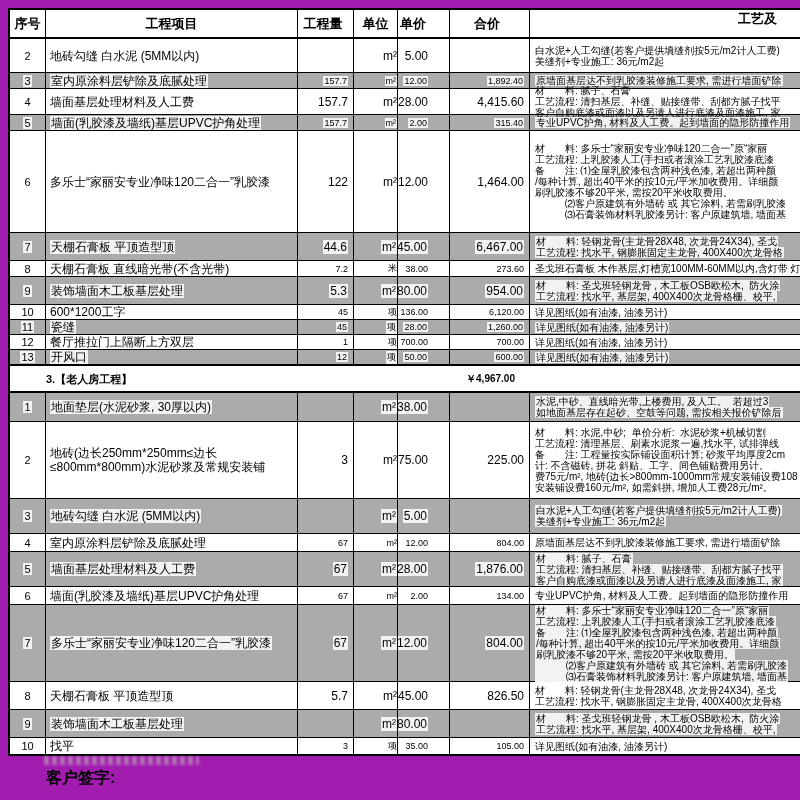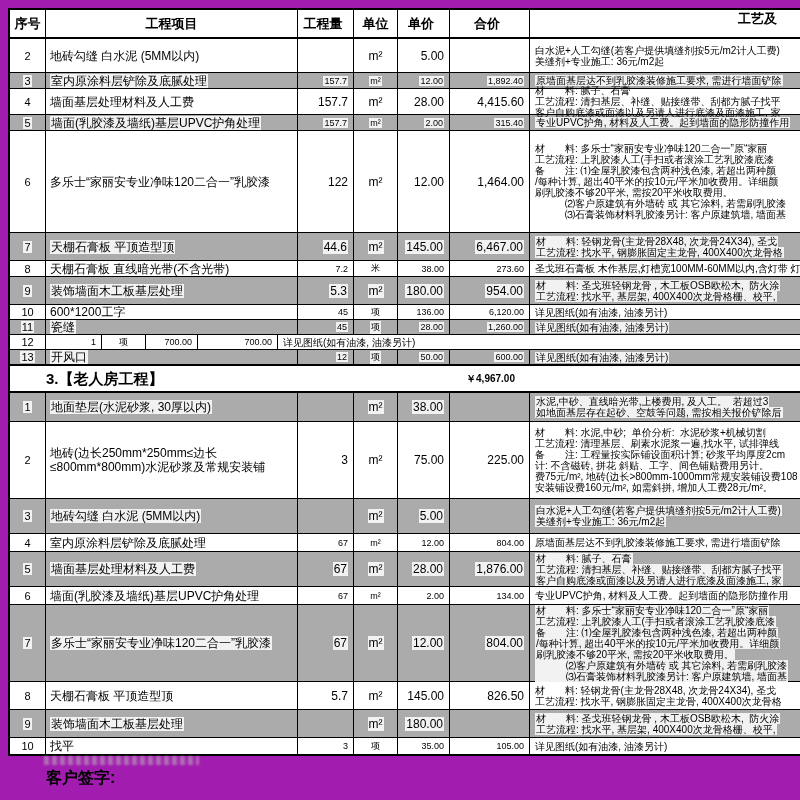--- a/index.html
+++ b/index.html
@@ -7,34 +7,34 @@
         font-family:Liberation Sans, sans-serif;color:#000;}
   .qtable{position:absolute;left:8px;top:8px;width:1058px;border:2px solid #000;background:#fff;}
   .row{display:flex;border-bottom:1px solid #000;box-sizing:border-box;align-items:stretch;background:#fff;}
   .row:last-child{border-bottom:none;}
   .row.bb2{border-bottom-width:2px;}
   .row.shaded{background:#ABABAB;}
   .cell{border-right:1px solid #000;box-sizing:border-box;display:flex;align-items:center;overflow:hidden;}
   .c-no{width:36px;justify-content:center;font-size:11px;}
   .c-item{width:252px;padding:1px 4px;font-size:12px;line-height:14px;}
   .c-qty{width:56px;justify-content:flex-end;padding-right:5px;}
-  .c-unit{width:44px;justify-content:center;}
-  .c-price{width:52px;justify-content:flex-end;padding-right:5px;}
+  .c-unit{width:44px;justify-content:flex-end;}
+  .c-price{width:52px;justify-content:flex-end;padding-right:21px;}
   .c-total{width:80px;justify-content:flex-end;padding-right:5px;}
   .c-proc{width:530px;border-right:none;flex-direction:column;align-items:flex-start;
           justify-content:center;padding-left:5px;overflow:visible;}
   .num-lg{font-size:12px;}
   .num-sm{font-size:9px;}
   .procline{font-size:10px;line-height:11px;white-space:pre;}
   .shaded .tx{background:#F2F2F2;padding:0 1px;}
   .hd .cell{justify-content:center;font-weight:bold;font-size:13px;}
   .hd .c-proc{flex-direction:row;justify-content:flex-start;padding-left:208px;white-space:nowrap;}
   .divider-cell{position:relative;width:100%;height:100%;}
   .divider-title{position:absolute;left:36px;top:50%;transform:translateY(-50%);
-                 font-weight:bold;font-size:15px;white-space:nowrap;}
+                 font-weight:bold;font-size:11px;white-space:nowrap;}
   .divider-subtotal{position:absolute;left:330px;width:175px;top:50%;transform:translateY(-50%);
                     text-align:right;font-weight:bold;font-size:10px;}
   .sign-label{position:absolute;left:46px;top:768px;font-weight:bold;font-size:16px;}
   .watermark{position:absolute;left:44px;top:756px;width:155px;height:9px;opacity:.5;
              background:repeating-linear-gradient(90deg,#bdbdbd 0 5px,transparent 5px 8px);
              filter:blur(1px);}
 </style>
 </head>
 <body>
 
@@ -283,20 +283,23 @@
           <span class="tx">1,260.00</span>
         </div>
         <div class="cell c-proc">
           <div class="procline"><span class="tx">详见图纸(如有油漆, 油漆另计)</span></div>
         </div>
       </div>
       <div class="row" style="height: 15px;">
         <div class="cell c-no">
           <span>12</span>
         </div>
+        <div class="cell c-item">
+          <span>餐厅推拉门上隔断上方双层</span>
+        </div>
         <div class="cell c-qty num-sm">
           <span>1</span>
         </div>
         <div class="cell c-unit num-sm">
           <span>项</span>
         </div>
         <div class="cell c-price num-sm">
           <span>700.00</span>
         </div>
         <div class="cell c-total num-sm">

